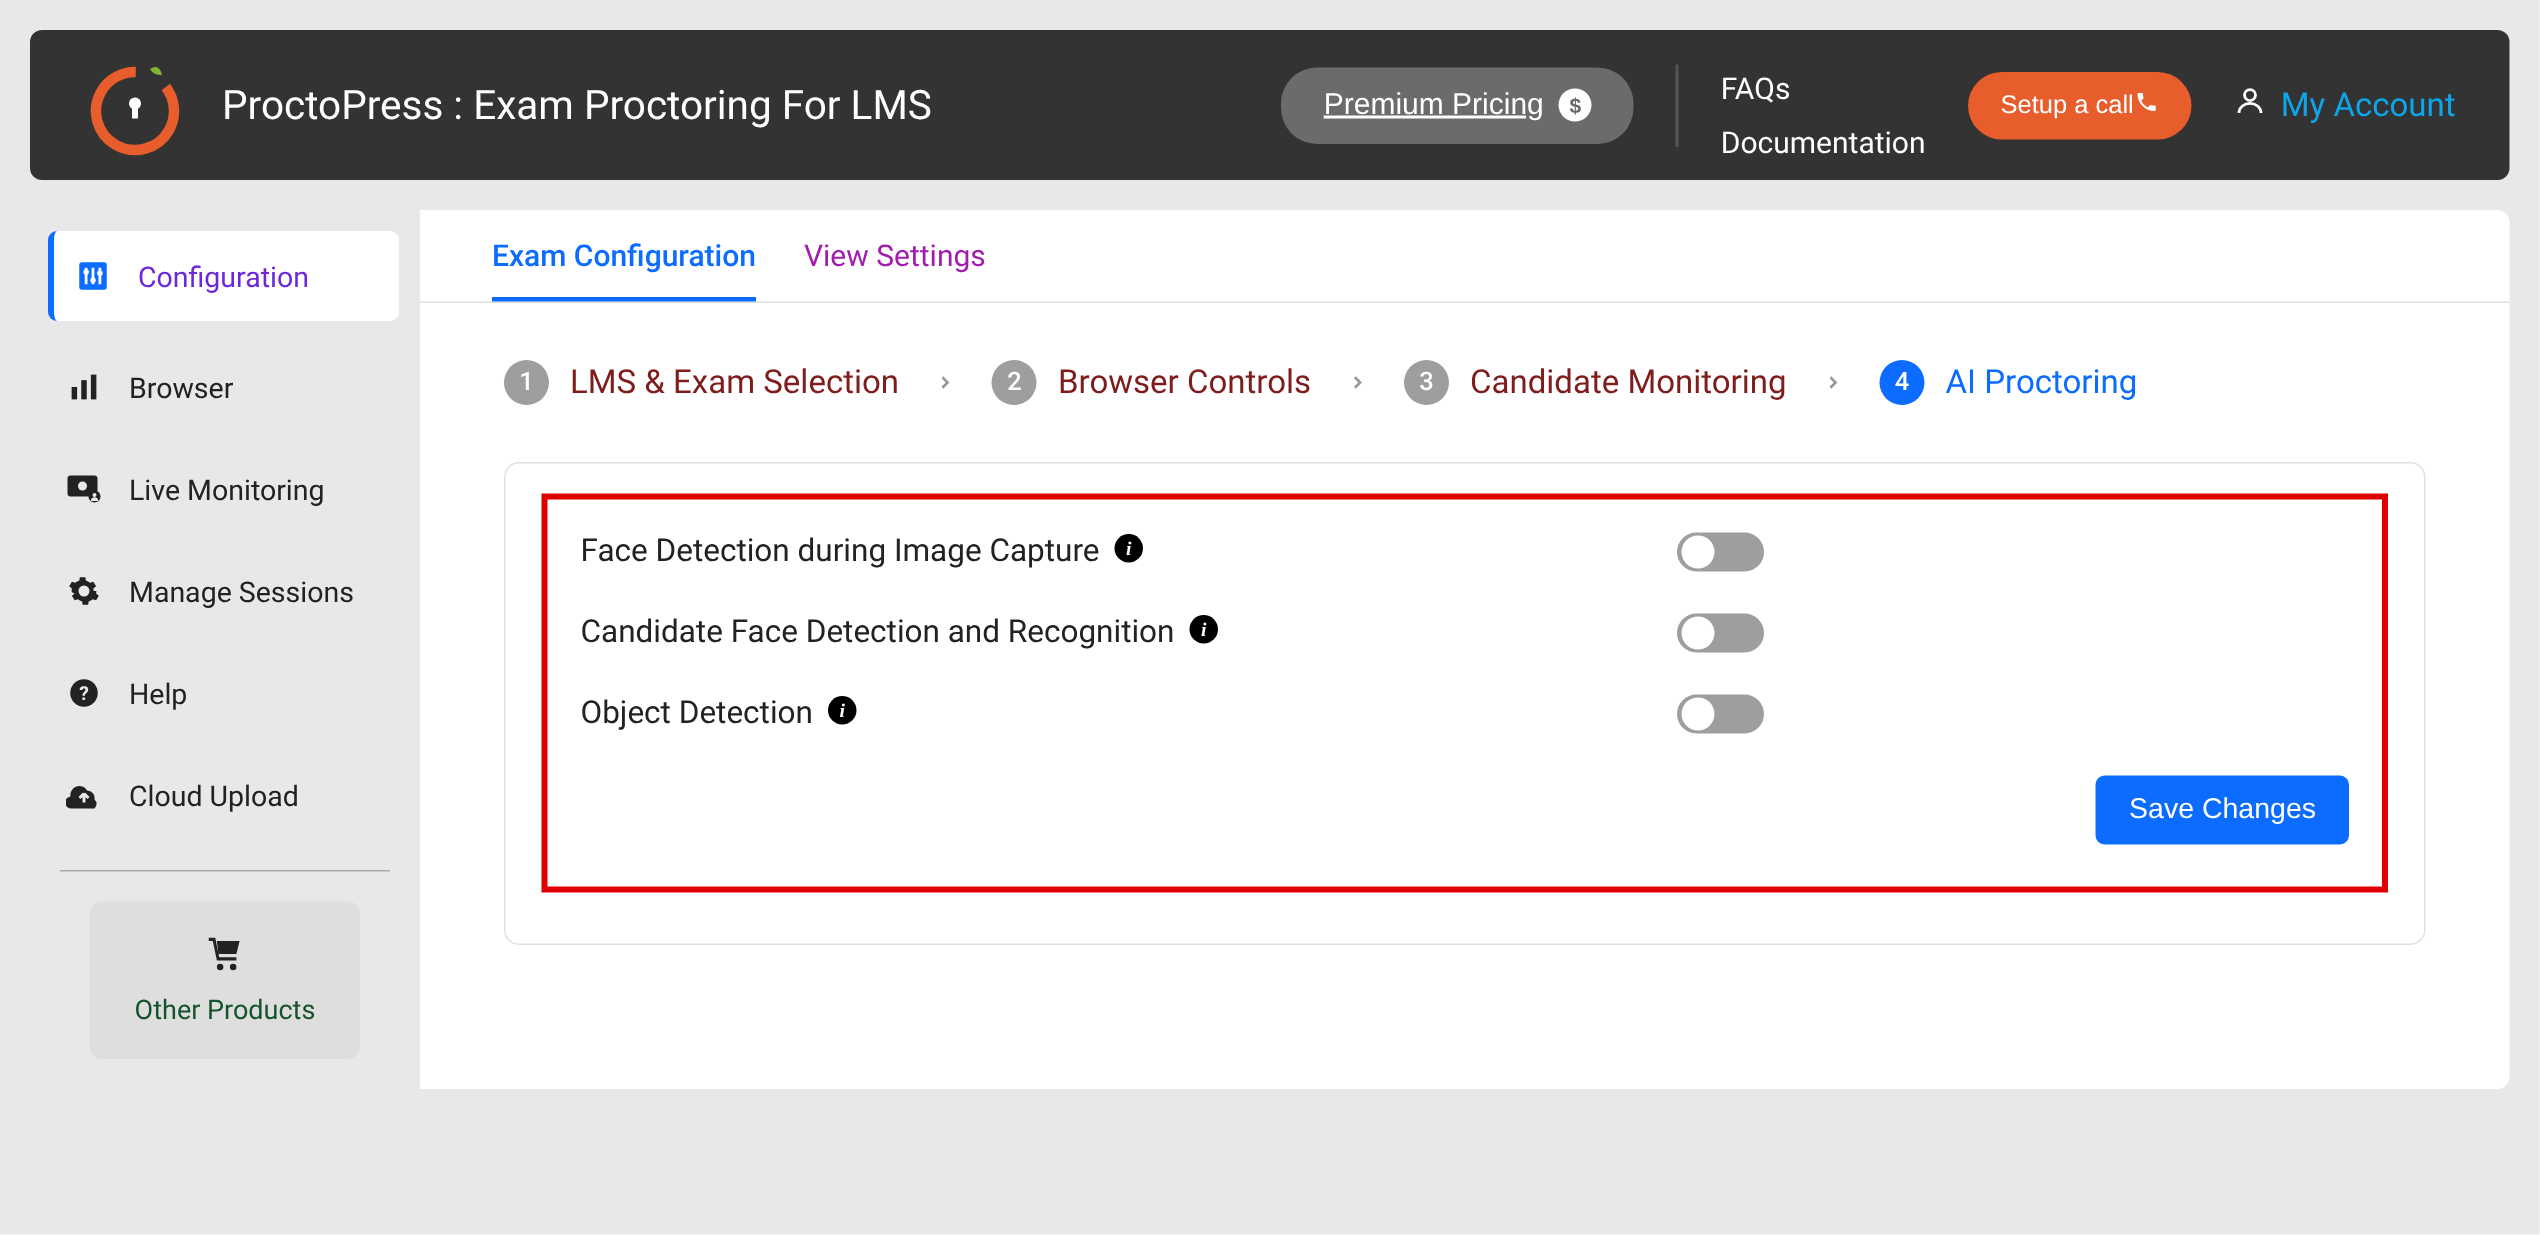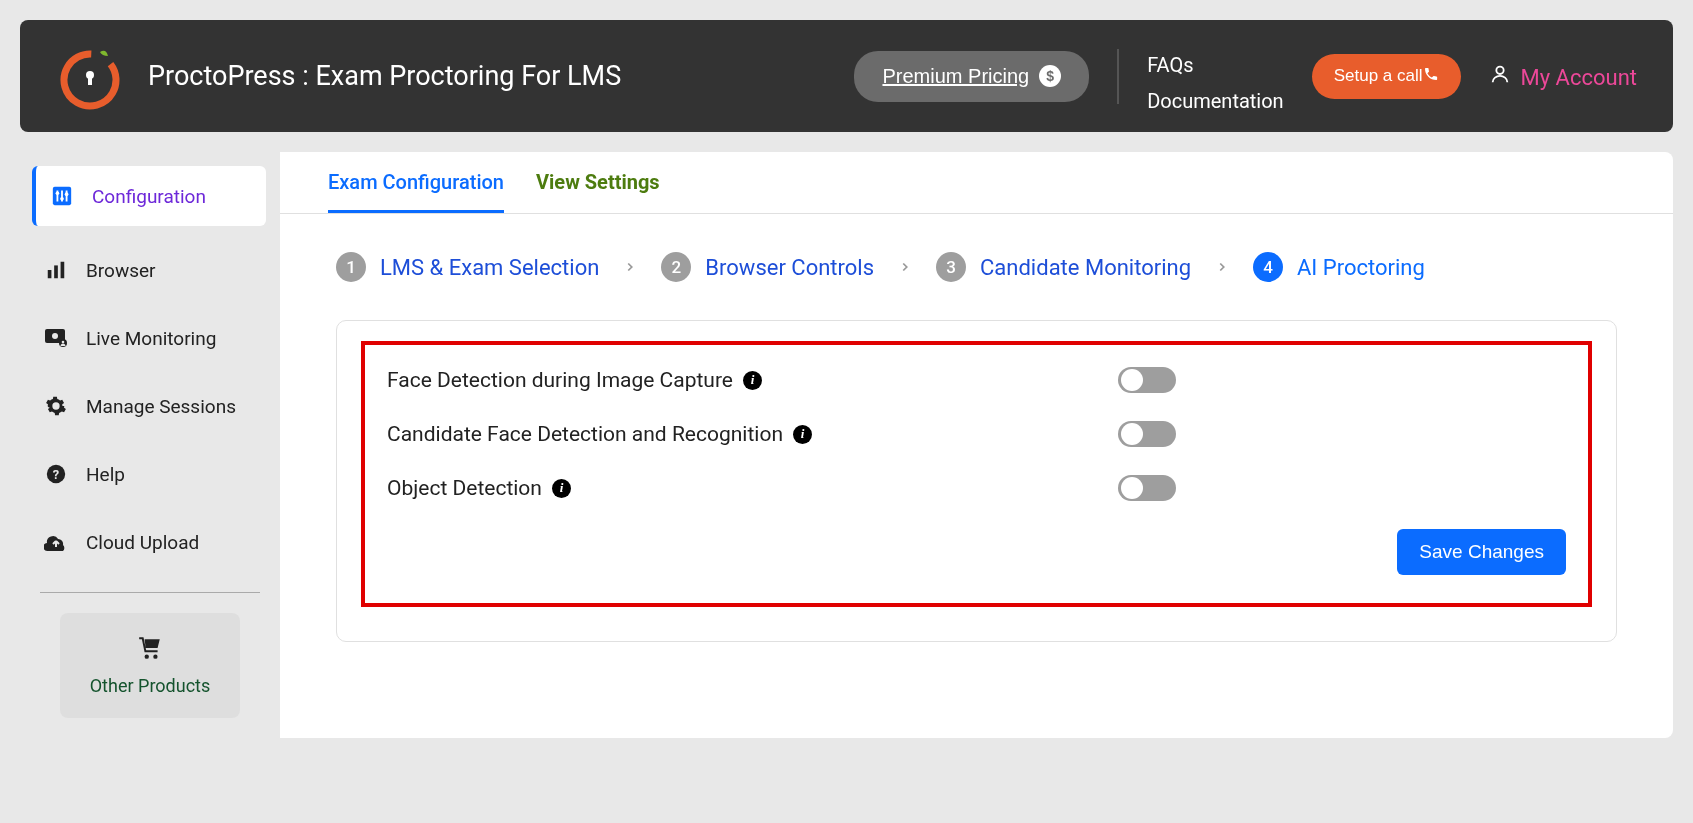--- a/index.html
+++ b/index.html
@@ -7,21 +7,21 @@
   font-family: -apple-system, BlinkMacSystemFont, "Segoe UI", Roboto, Arial, sans-serif;
   background: #e8e8e8;
   width: 1693px;
   height: 823px;
   overflow: hidden;
 }
 .header {
   background: #333333;
   margin: 20px;
   border-radius: 8px;
-  height: 112px;
+  height: 100px;
   display: flex;
   align-items: center;
   padding: 0 36px;
 }
 .logo-area {
   display: flex;
   align-items: center;
   gap: 24px;
 }
 .logo-icon {
@@ -87,24 +87,24 @@
   color: #ffffff;
   border: none;
   border-radius: 24px;
   padding: 12px 22px;
   font-size: 17px;
   display: flex;
   align-items: center;
   cursor: pointer;
 }
 .account-link {
-  color: #ec4899;
+  color: #0ea5e9;
   font-size: 22px;
   display: flex;
-  align-items: flex-end;
+  align-items: center;
   gap: 10px;
   cursor: pointer;
 }
 .content-area {
   display: flex;
   gap: 0;
   padding: 0 20px 20px 20px;
 }
 .sidebar {
   width: 260px;
@@ -163,24 +163,23 @@
 }
 .tabs {
   display: flex;
   gap: 32px;
   padding: 18px 48px 0 48px;
   border-bottom: 1px solid #e0e0e0;
 }
 .tab {
   padding-bottom: 16px;
   font-size: 20px;
-  color: #4d7c0f;
+  color: #a21caf;
   cursor: pointer;
   border-bottom: 3px solid transparent;
-  font-weight: bold;
 }
 .tab.active {
   color: #0b6cff;
   border-bottom: 3px solid #0b6cff;
   font-weight: 500;
 }
 .stepper {
   display: flex;
   align-items: center;
   gap: 24px;
@@ -202,21 +201,21 @@
   align-items: center;
   justify-content: center;
   font-size: 17px;
   font-weight: 500;
 }
 .step.active .step-num {
   background: #0b6cff;
 }
 .step-label {
   font-size: 22px;
-  color: #1d4ed8;
+  color: #7f1d1d;
 }
 .step.active .step-label {
   color: #0b6cff;
 }
 .step-arrow {
   color: #999;
   font-size: 20px;
 }
 .settings-panel {
   margin: 0 56px 40px 56px;
@@ -230,21 +229,21 @@
 }
 .setting-row {
   display: flex;
   align-items: center;
   margin-bottom: 28px;
 }
 .setting-label {
   font-size: 21px;
   color: #222;
   display: flex;
-  align-items: center;
+  align-items: flex-start;
   gap: 10px;
 }
 .info-icon {
   width: 19px;
   height: 19px;
   background: #000;
   border-radius: 50%;
   color: #fff;
   font-size: 13px;
   font-weight: bold;

